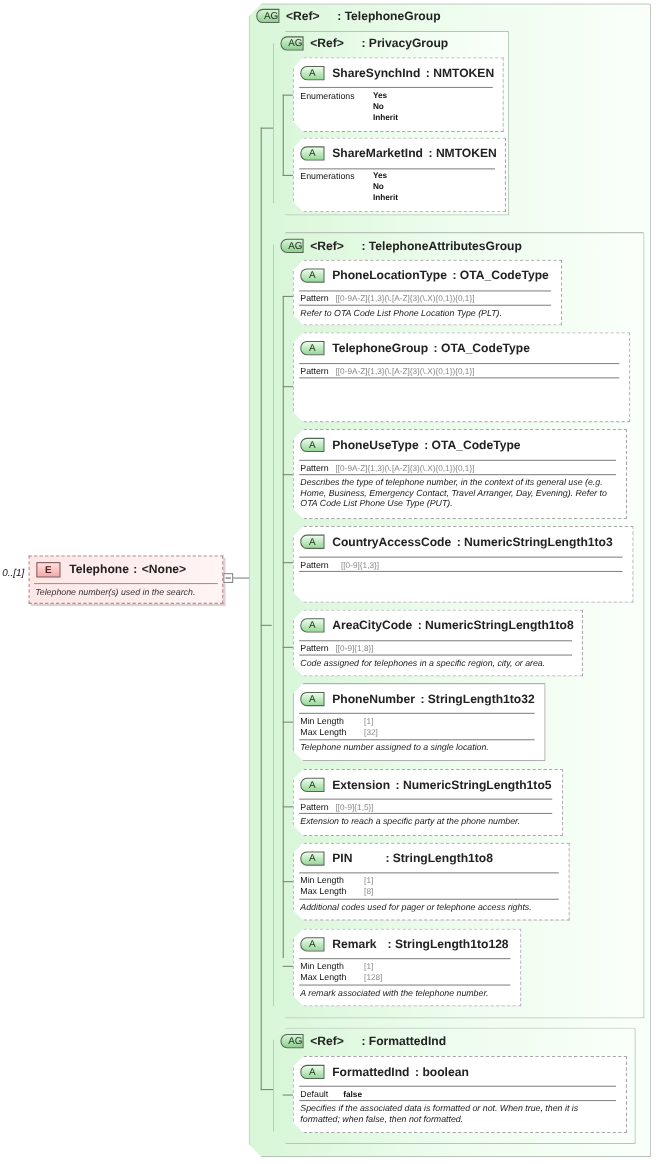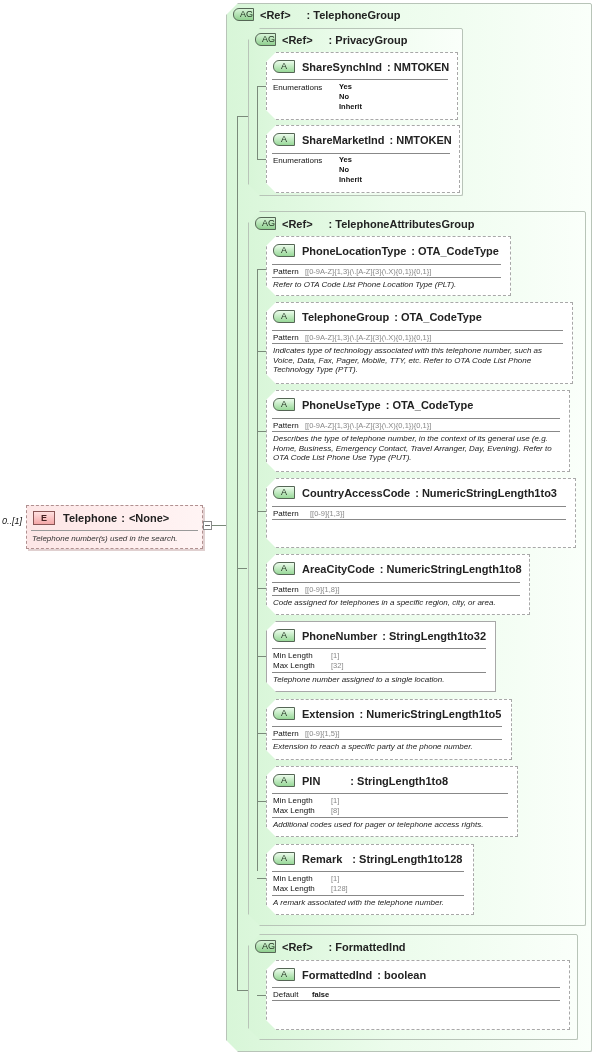--- a/index.html
+++ b/index.html
@@ -121,21 +121,20 @@
 <div class="attr" style="left:266px;top:302px;width:307px;height:82px">
   <div class="title">
       <span class="badge-a">A</span>
       <span>TelephoneGroup</span>
       <span style="margin-left:5px">: OTA_CodeType</span>
     </div>
   <div class="sep" style="top:27px"></div>
   <div class="prop" style="top:30px">Pattern</div>
   <div class="pval" style="left:38px;top:30px">[[0-9A-Z]{1,3}(\.[A-Z]{3}(\.X){0,1}){0,1}]</div>
   <div class="sep" style="top:40px"></div>
-  <div class="desc" style="top:43px">Indicates type of technology associated with this telephone number, such as Voice, Data, Fax, Pager, Mobile, TTY, etc. Refer to OTA Code List Phone Technology Type (PTT).</div>
 </div>
 
 <div class="attr" style="left:266px;top:390px;width:304px;height:82px">
   <div class="title">
       <span class="badge-a">A</span>
       <span>PhoneUseType</span>
       <span style="margin-left:5px">: OTA_CodeType</span>
     </div>
   <div class="sep" style="top:27px"></div>
   <div class="prop" style="top:30px">Pattern</div>
@@ -237,13 +236,14 @@
 <div class="attr" style="left:266px;top:960px;width:304px;height:70px">
   <div class="title">
       <span class="badge-a">A</span>
       <span>FormattedInd</span>
       <span style="margin-left:5px">: boolean</span>
     </div>
   <div class="sep" style="top:26px"></div>
   <div class="prop" style="top:29px">Default</div>
   <div class="pval dark" style="left:45px;top:29px">false</div>
   <div class="sep" style="top:39px"></div>
+  <div class="desc" style="top:42px">Specifies if the associated data is formatted or not.  When true, then it is formatted; when false, then not formatted.</div>
 </div>
 
 </body></html>

